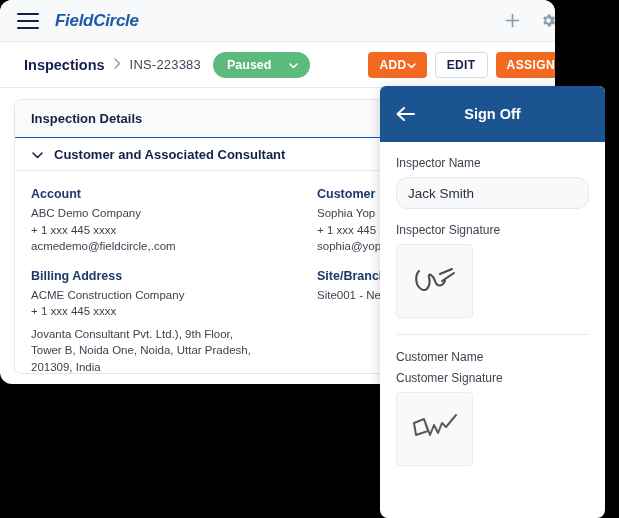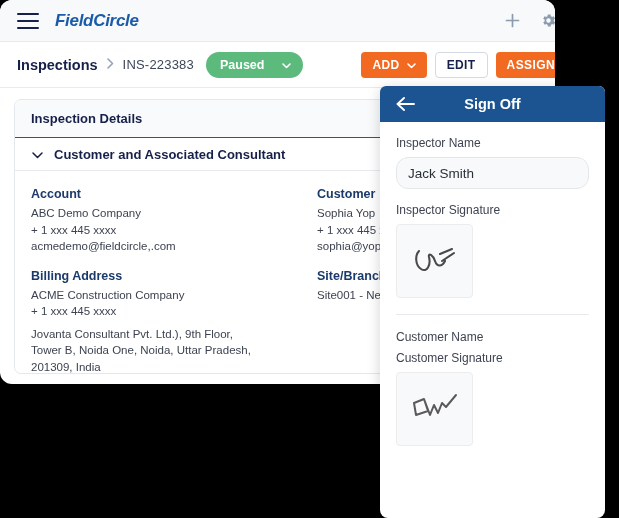--- a/index.html
+++ b/index.html
@@ -83,41 +83,41 @@
   }
 
   
   #actionbar {
     position: absolute; left: 0; top: 42px;
     width: 619px; height: 46px;
     background: #ffffff;
     border-bottom: 1px solid #e7ebf0;
     display: flex; align-items: center;
   }
-  #breadcrumb { display: flex; align-items: center; margin-left: 17px; gap: 9px; }
+  #breadcrumb { display: flex; align-items: center; margin-left: 24px; gap: 9px; }
   #bc-root { font-size: 14.5px; font-weight: bold; color: #17204a; cursor: pointer; }
   #bc-sep { color: #98a2b3; font-size: 13px; }
   #bc-id { font-size: 13px; color: #3d4658; letter-spacing: 0.2px; }
   #status-badge {
     margin-left: 12px;
     background: #5cba7d; color: #ffffff;
     font-size: 12.5px; font-weight: bold;
     padding: 6px 12px 6px 14px;
     border-radius: 14px;
     display: flex; align-items: center; gap: 18px;
     cursor: pointer;
   }
   #actions { margin-left: auto; margin-right: 13px; display: flex; align-items: center; gap: 8px; }
   .btn {
     height: 26px; border-radius: 4px;
     font-size: 12px; font-weight: bold; letter-spacing: 0.4px;
     display: flex; align-items: center; justify-content: center;
     cursor: pointer; white-space: nowrap;
   }
-  .btn-orange { background: #f26a21; color: #fff; padding: 0 11px; gap: 7px; }
+  .btn-orange { background: #f26a21; color: #fff; padding: 0 11px; }
   .btn-outline {
     background: #fff; color: #17204a;
     border: 1px solid #d4dae2; padding: 0 11px;
   }
   .btn-dots { width: 32px; gap: 3px; }
   .dot { width: 3.5px; height: 3.5px; border-radius: 50%; background: #17204a; }
 
   
   #content-card {
     position: absolute; left: 14px; top: 99px;
@@ -162,21 +162,21 @@
   #signoff {
     position: absolute;
     left: 380px; top: 86px;
     width: 225px; height: 432px;
     background: #ffffff;
     border-radius: 6px 6px 8px 8px;
     box-shadow: 0 3px 14px rgba(0,0,0,0.18);
     overflow: hidden;
   }
   #signoff-header {
-    height: 36px; background: #1b5490;
+    height: 56px; background: #1b5490;
     display: flex; align-items: center;
     position: relative;
   }
   #back-arrow { margin-left: 16px; cursor: pointer; display: flex; }
   #signoff-title {
     position: absolute; left: 0; right: 0;
     text-align: center;
     font-size: 14.5px; font-weight: bold; color: #ffffff;
     pointer-events: none;
   }

